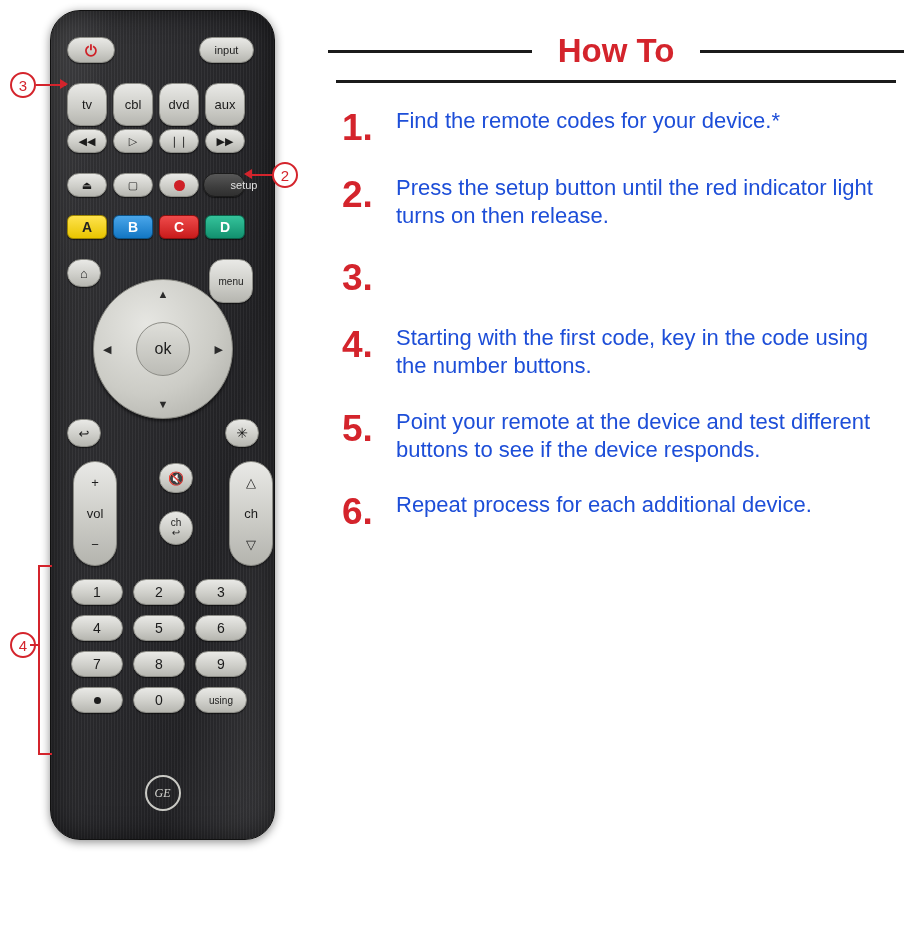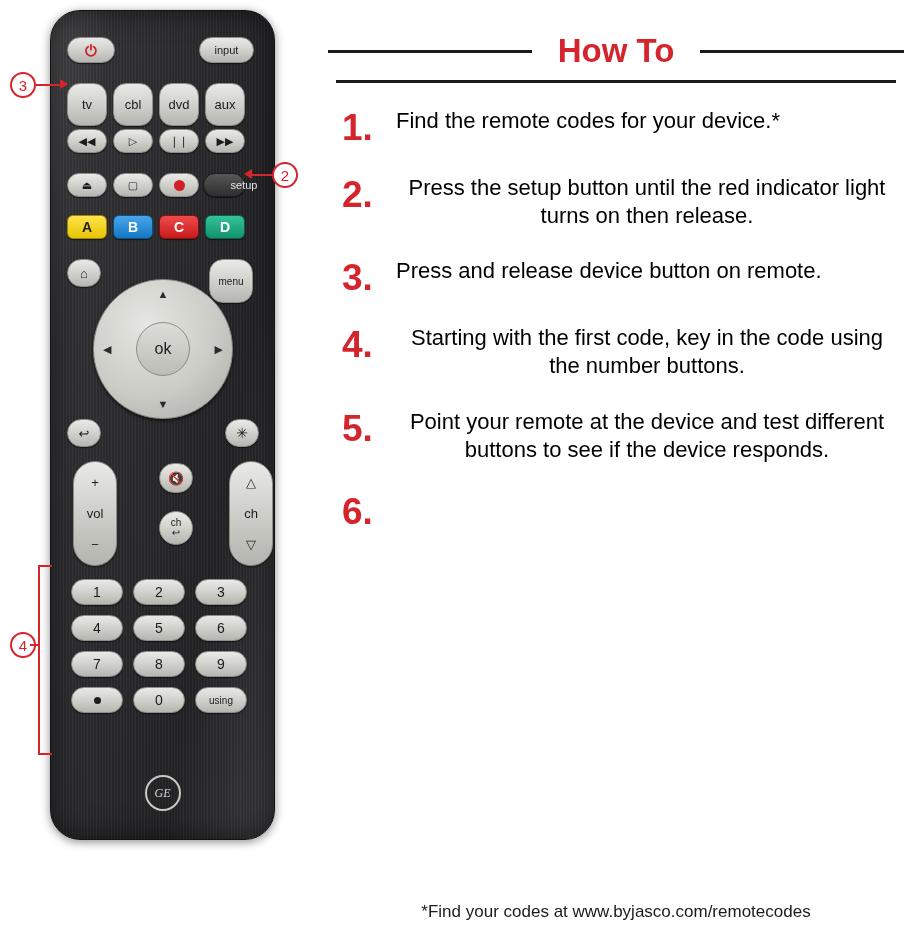--- a/index.html
+++ b/index.html
@@ -211,24 +211,23 @@
 
   .steps { margin-top: 22px; padding: 0 6px 0 14px; }
   .step { display: flex; align-items: flex-start; margin-bottom: 26px; }
   .step-num {
     color: #d4242c; font-size: 37px; font-weight: bold;
     width: 54px; flex: 0 0 54px; line-height: 1;
     font-family: "Liberation Sans", sans-serif;
     padding-top: 4px;
   }
   .step-text {
-    color: #000000; font-size: 22px; line-height: 1.26;
+    color: #1d4ed8; font-size: 22px; line-height: 1.26;
     font-family: "Liberation Sans", sans-serif;
     padding-top: 2px;
-    text-align: center;
   }
 
   .footnote {
     position: absolute; left: 0; right: 0; bottom: 18px;
     text-align: center; color: #1b1b1b; font-size: 17px;
     font-family: "Liberation Sans", sans-serif;
   }
 </style>
 </head>
 <body>
@@ -361,29 +360,28 @@
     <div class="step">
       <div class="step-num">1.</div>
       <div class="step-text">Find the remote codes for your device.*</div>
     </div>
     <div class="step">
       <div class="step-num">2.</div>
       <div class="step-text">Press the setup button until the red indicator light turns on then release.</div>
     </div>
     <div class="step">
       <div class="step-num">3.</div>
-      <div class="step-text">Press and release device button on remote.</div>
     </div>
     <div class="step">
       <div class="step-num">4.</div>
       <div class="step-text">Starting with the first code, key in the code using the number buttons.</div>
     </div>
     <div class="step">
       <div class="step-num">5.</div>
       <div class="step-text">Point your remote at the device and test different buttons to see if the device responds.</div>
     </div>
     <div class="step">
       <div class="step-num">6.</div>
+      <div class="step-text">Repeat process for each additional device.</div>
     </div>
   </div>
 
-  <div class="footnote">*Find your codes at www.byjasco.com/remotecodes</div>
 </div>
 
 </body></html>

